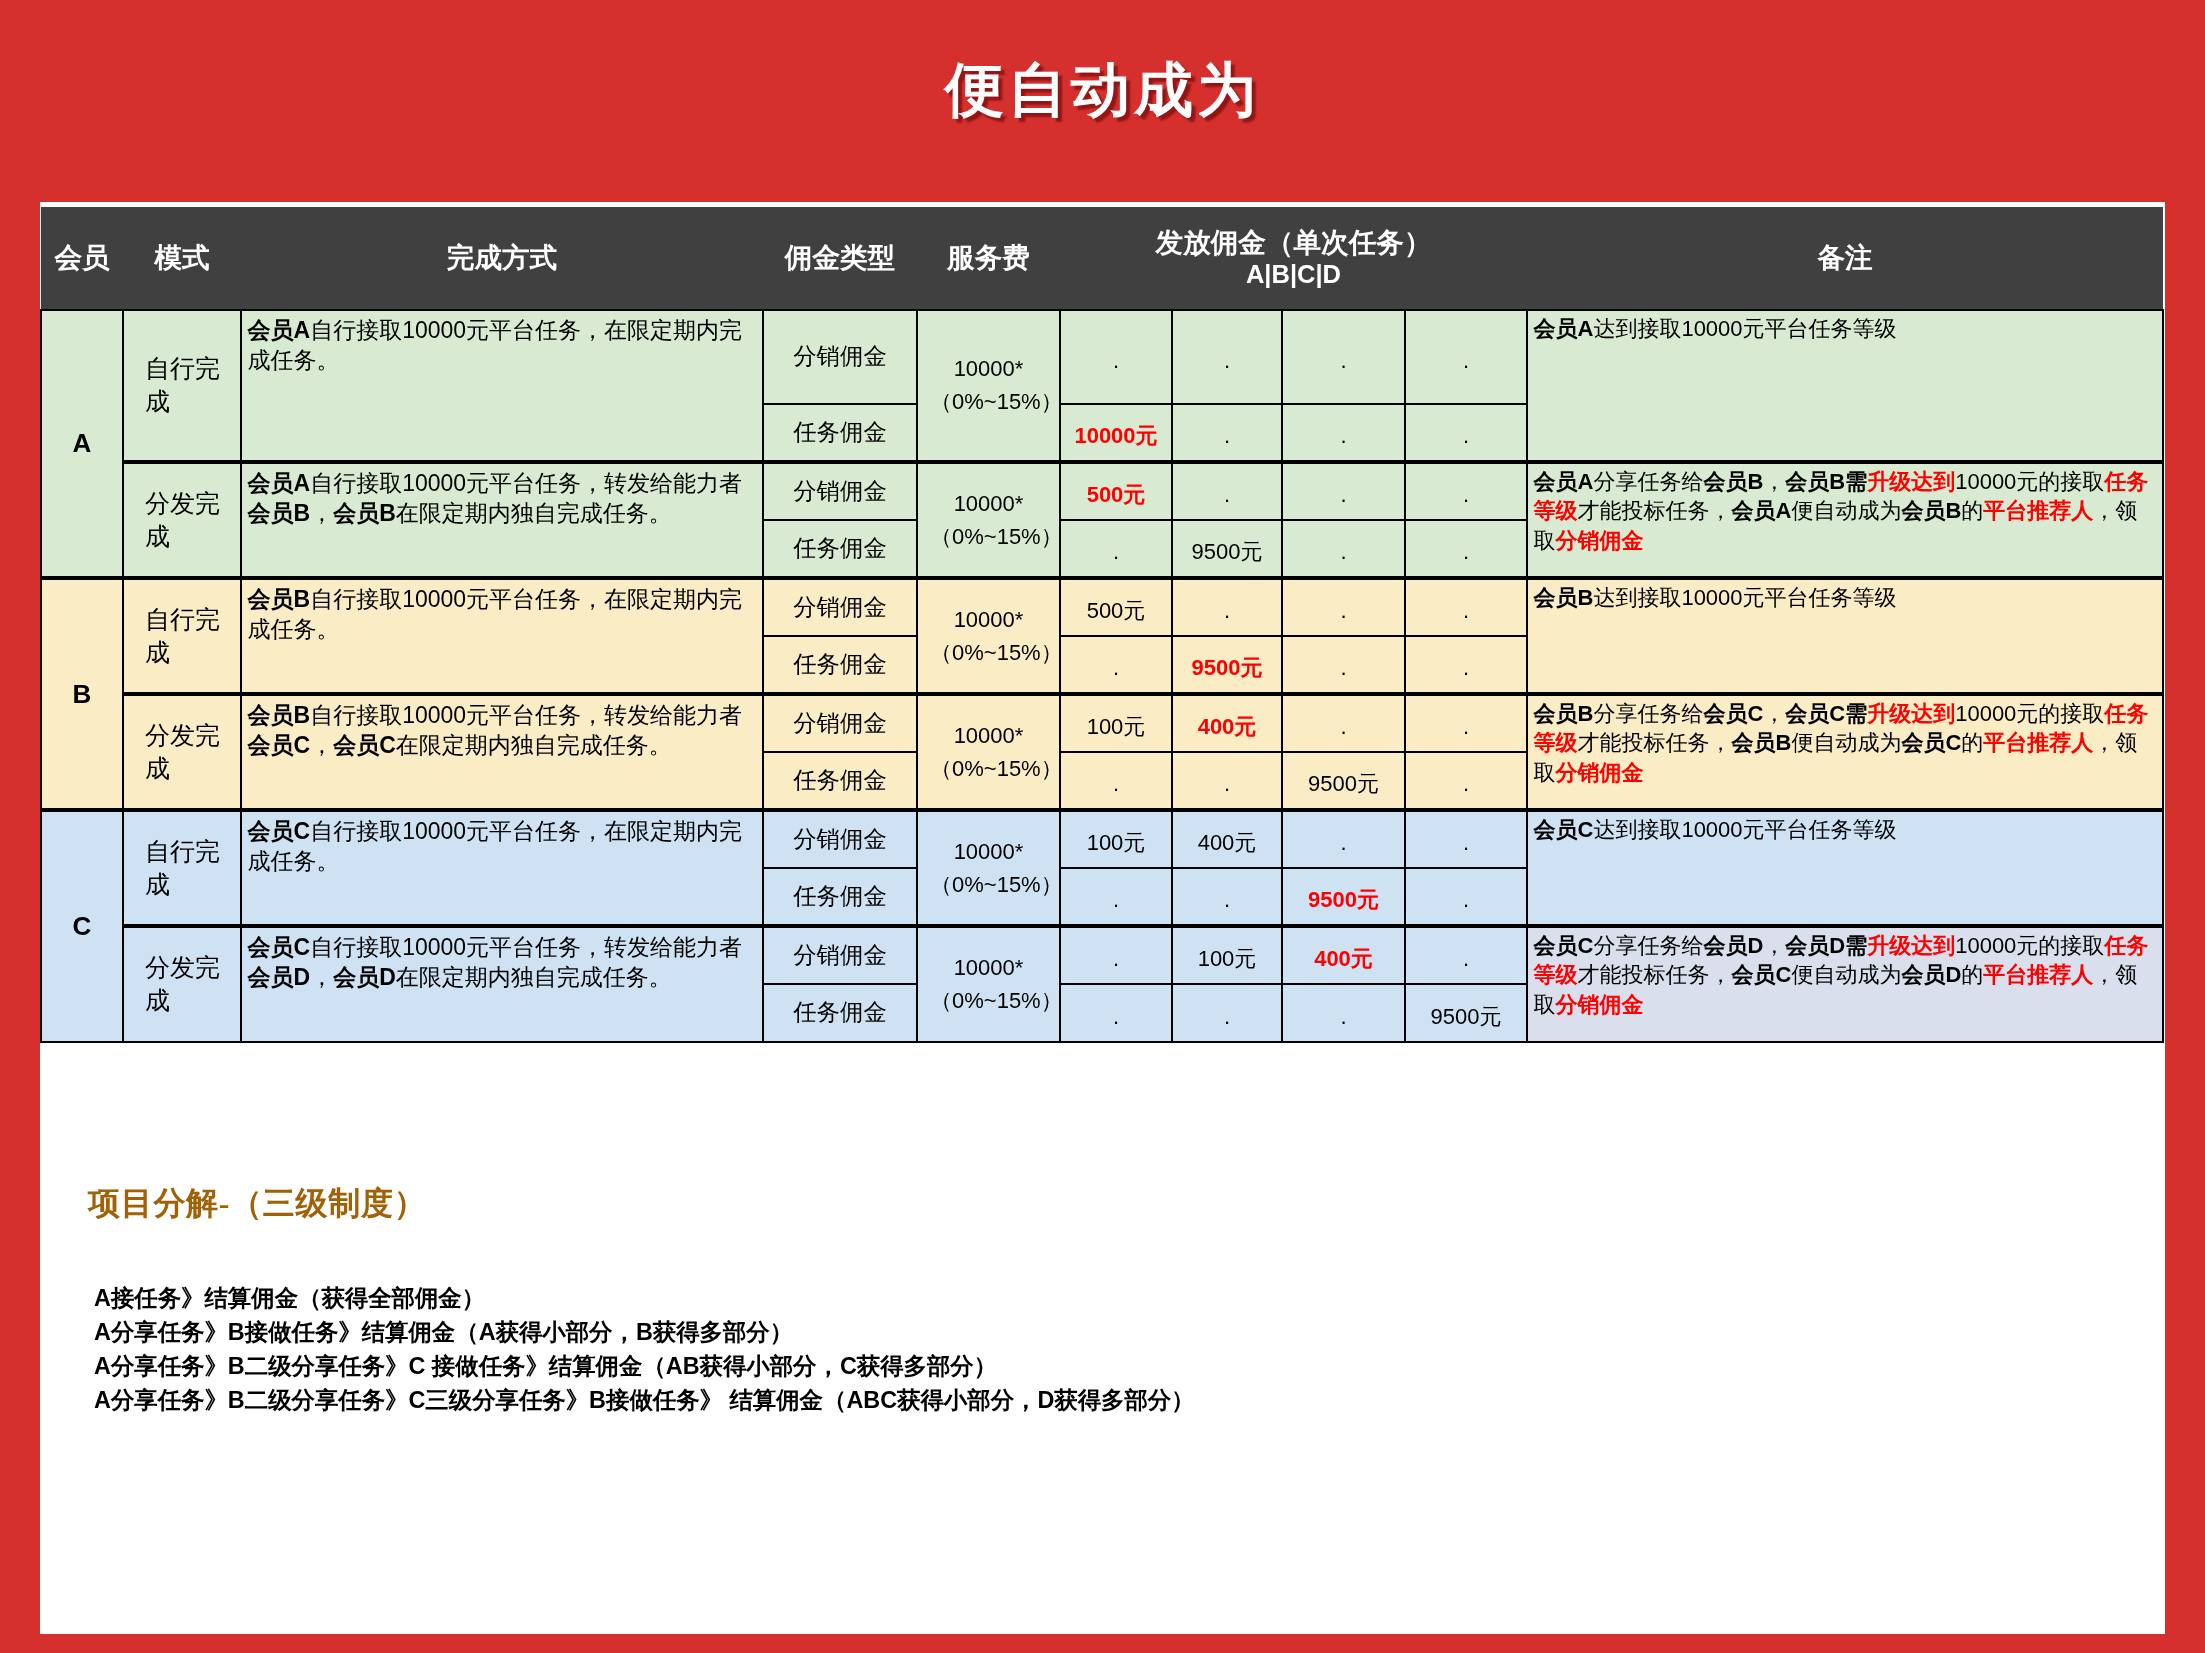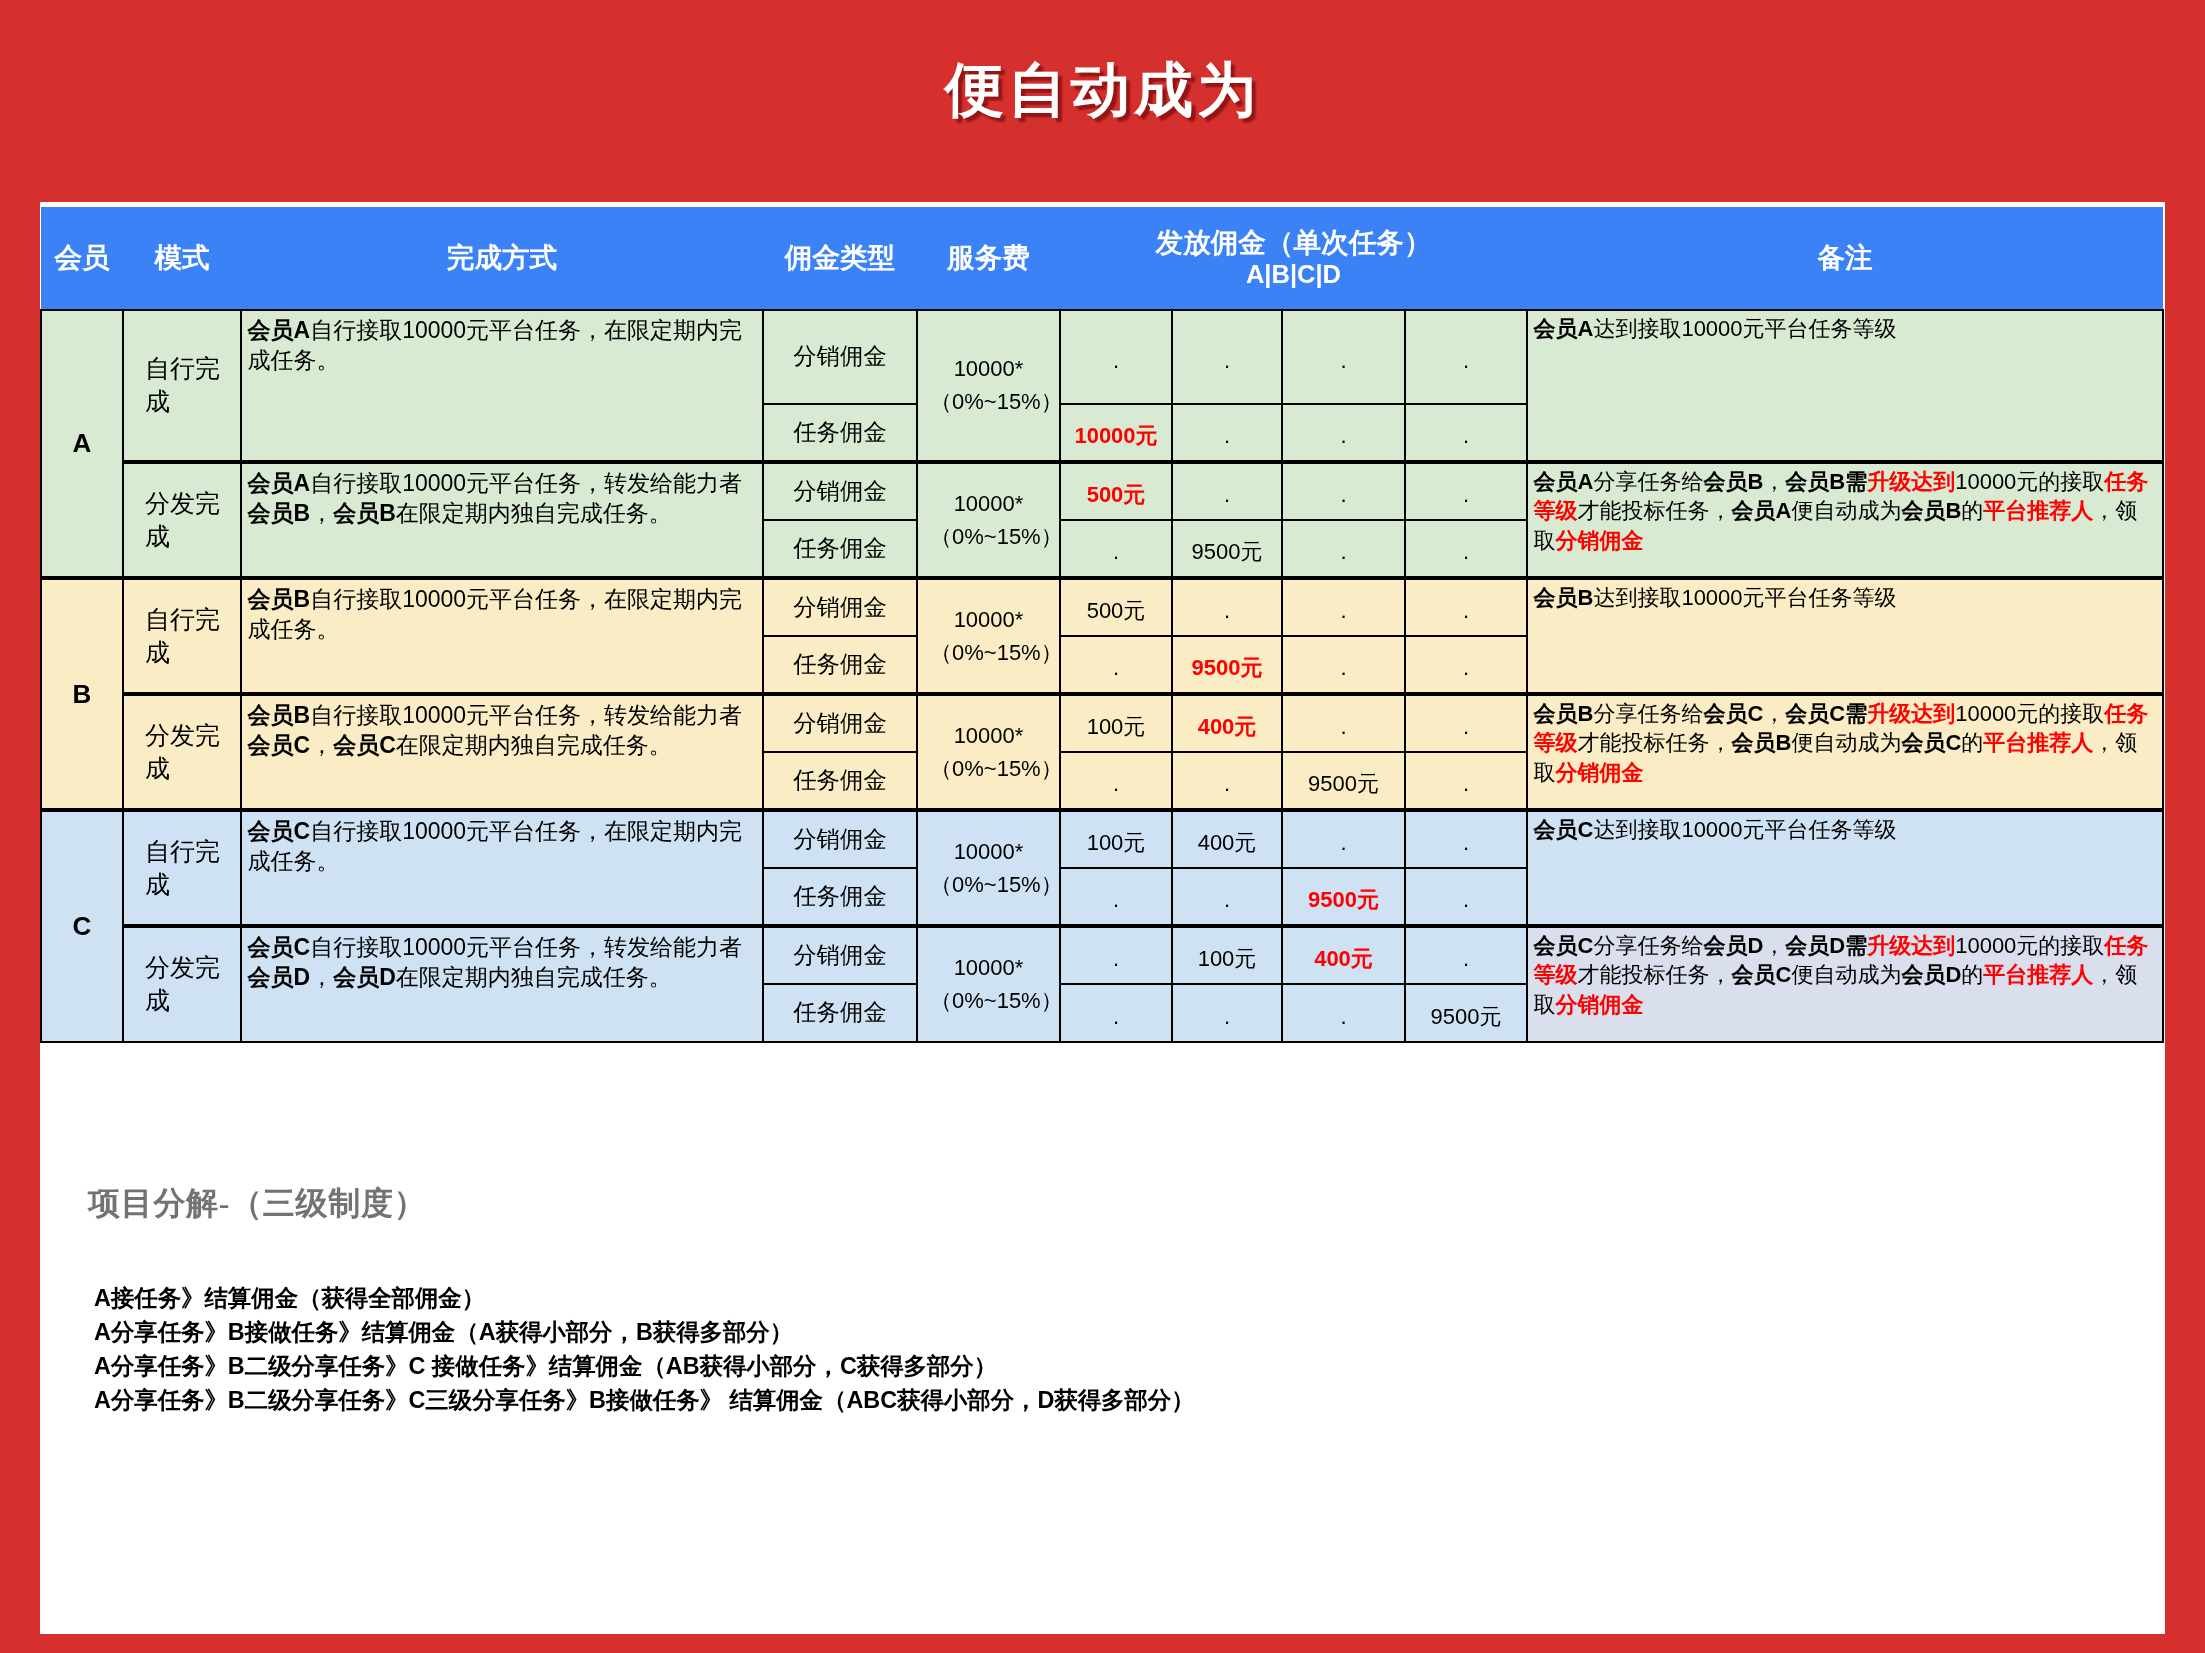--- a/index.html
+++ b/index.html
@@ -20,21 +20,21 @@
   }
   .panel{
     position:absolute;left:40px;top:202px;width:2125px;height:1432px;
     background:#ffffff;
   }
   table.tbl{
     position:absolute;left:0;top:4.8px;width:2121px;
     border-collapse:collapse;table-layout:fixed;
   }
   thead th{
-    background:#3b82f6;color:#ffffff;border:0;
+    background:#404040;color:#ffffff;border:0;
     font-size:27.6px;font-weight:bold;vertical-align:middle;text-align:center;
     padding:0;height:102px;line-height:1.2;
   }
   .payout-sub{font-size:25.5px;font-weight:bold;}
   tbody td{
     border:2.8px solid #000;
     padding:0 4.1px;vertical-align:middle;
     font-size:22px;line-height:1.32;
     overflow:hidden;
   }
@@ -56,21 +56,21 @@
   td.val-cell{text-align:center;font-size:22px;padding-top:6.9px;}
   td.remark-cell{vertical-align:top;text-align:left;padding:2.8px 5.5px;font-size:22px;line-height:1.35;}
   td.val-cell.red{color:#ff0000;font-weight:bold;}
   .seg-b{font-weight:bold;}
   .seg-r{font-weight:bold;color:#ff0000;}
   
   .bd-heading{
     position:absolute;left:48px;top:980px;
     font-family:"Liberation Serif", serif;
     font-weight:bold;font-size:32px;letter-spacing:0.7px;
-    color:#737373;white-space:nowrap;
+    color:#a16207;white-space:nowrap;
   }
   .bd-lines{
     position:absolute;left:54px;top:1079px;
     font-size:23.4px;line-height:34px;font-weight:600;
     color:#000;white-space:nowrap;
   }
 </style>
 </head>
 <body>
 

